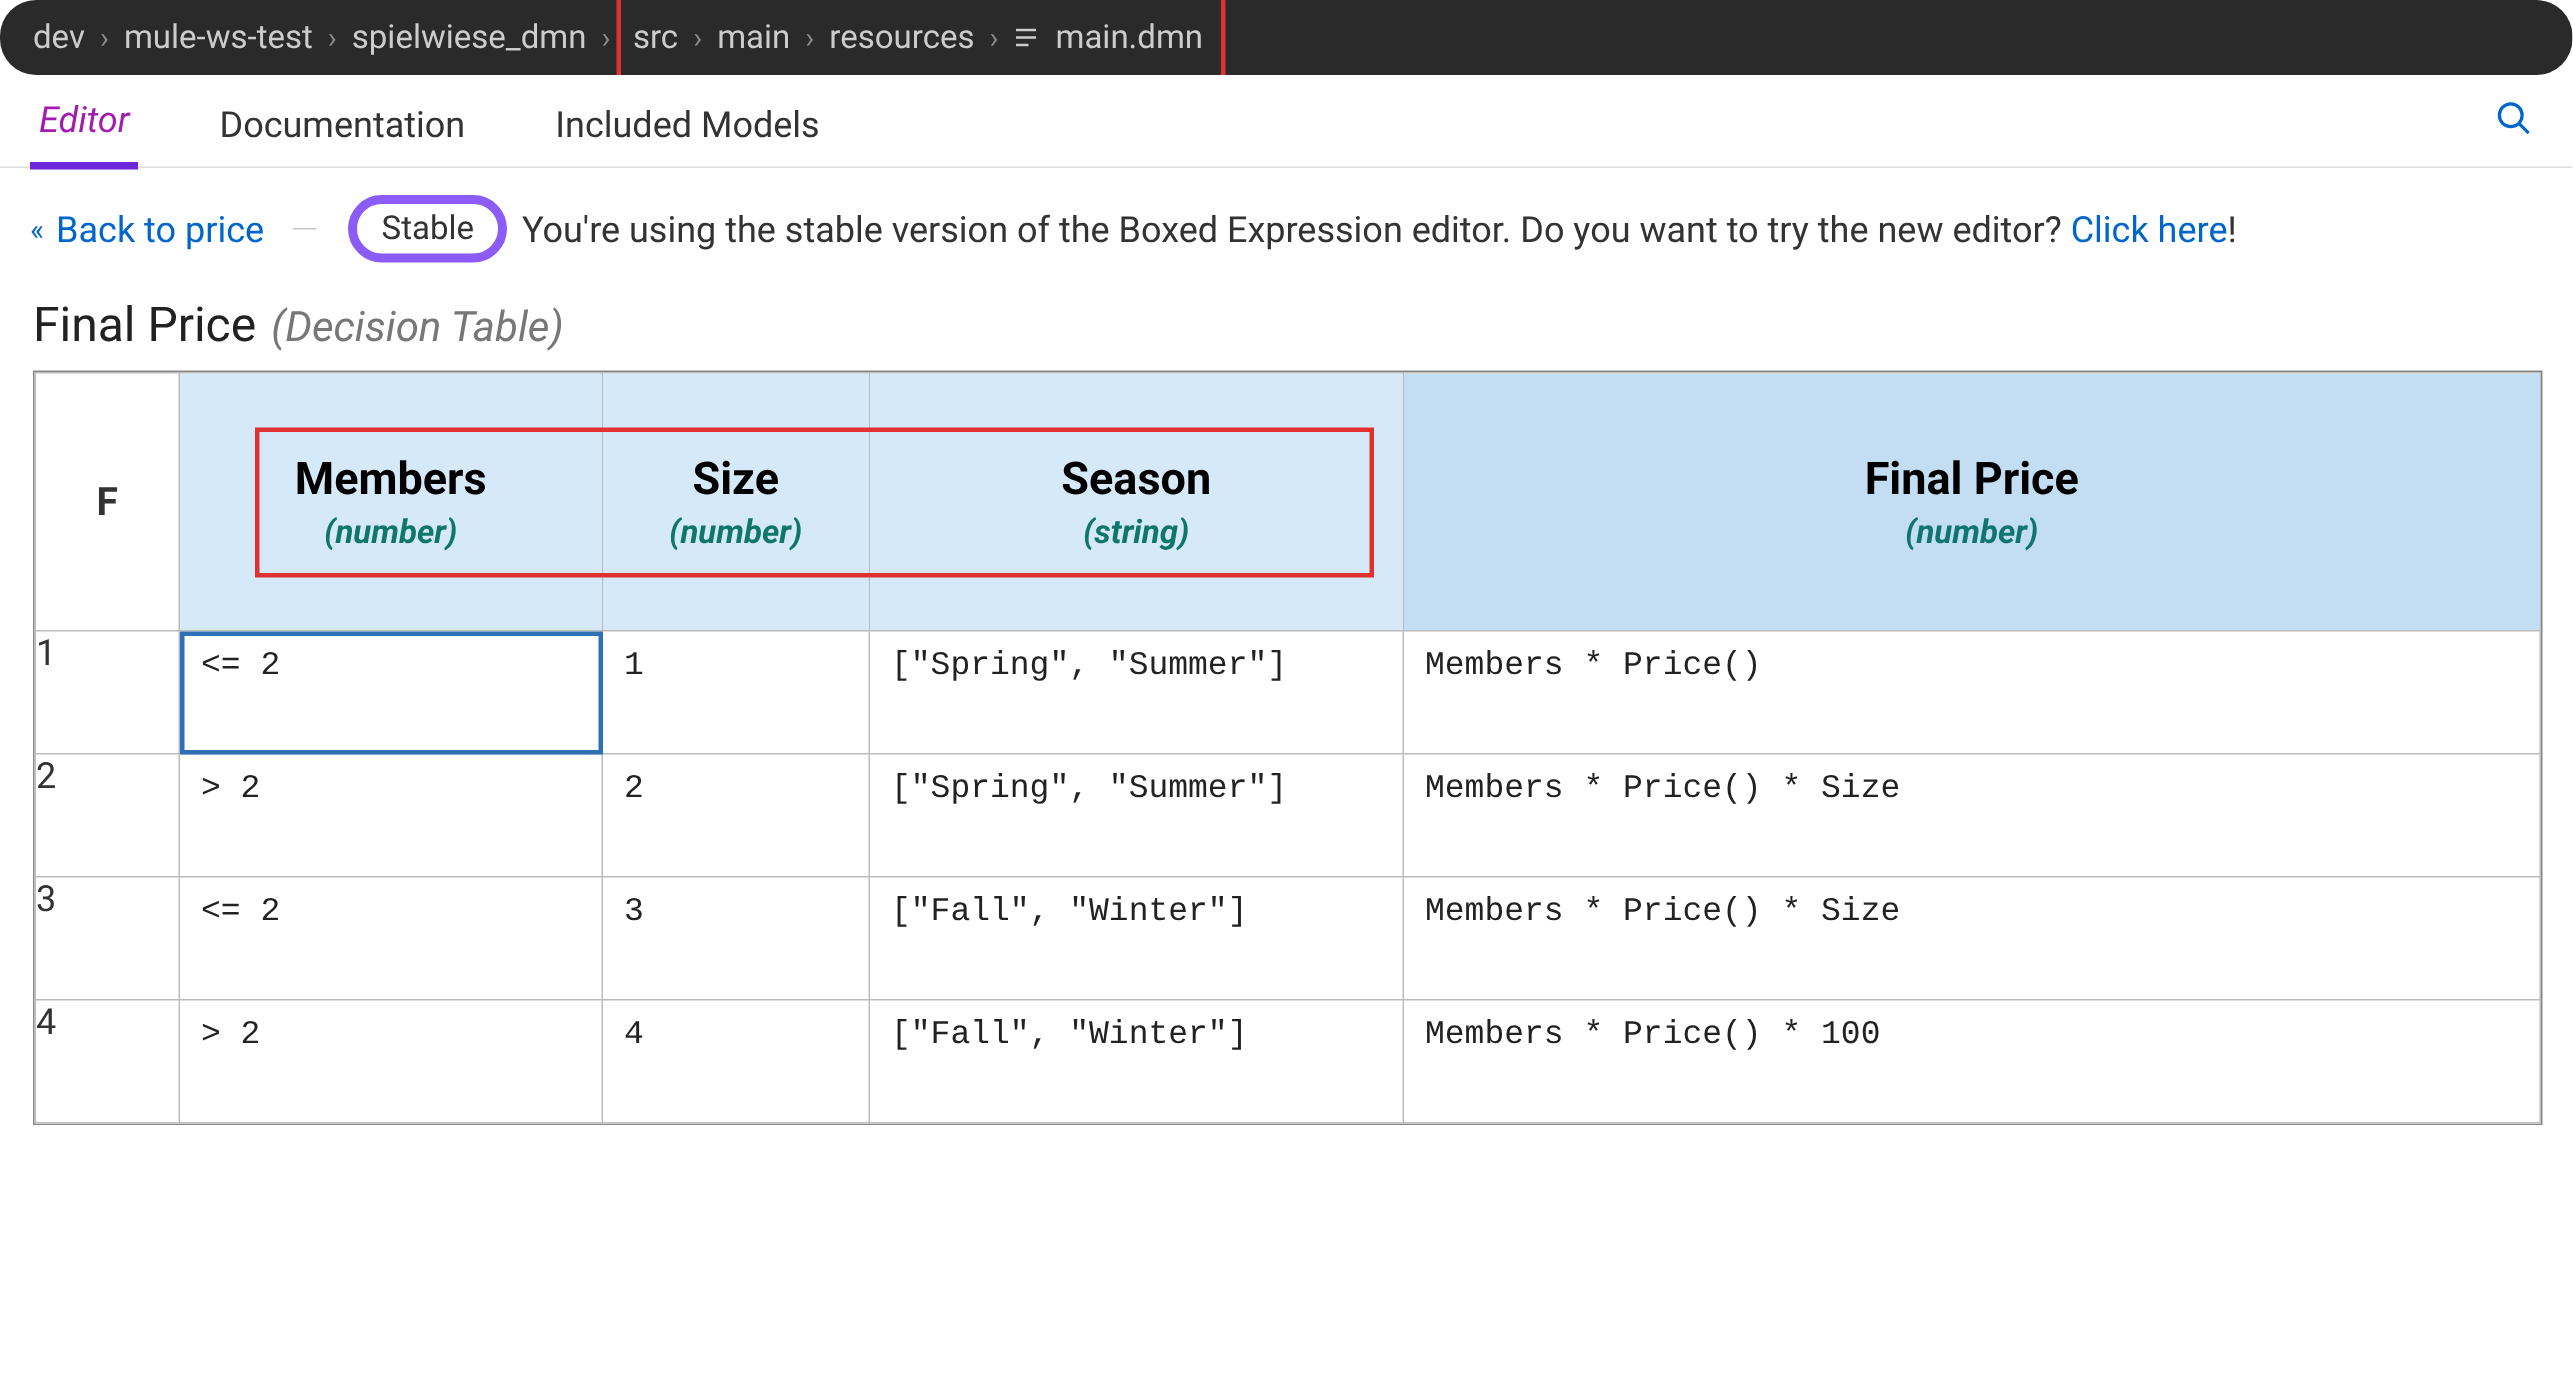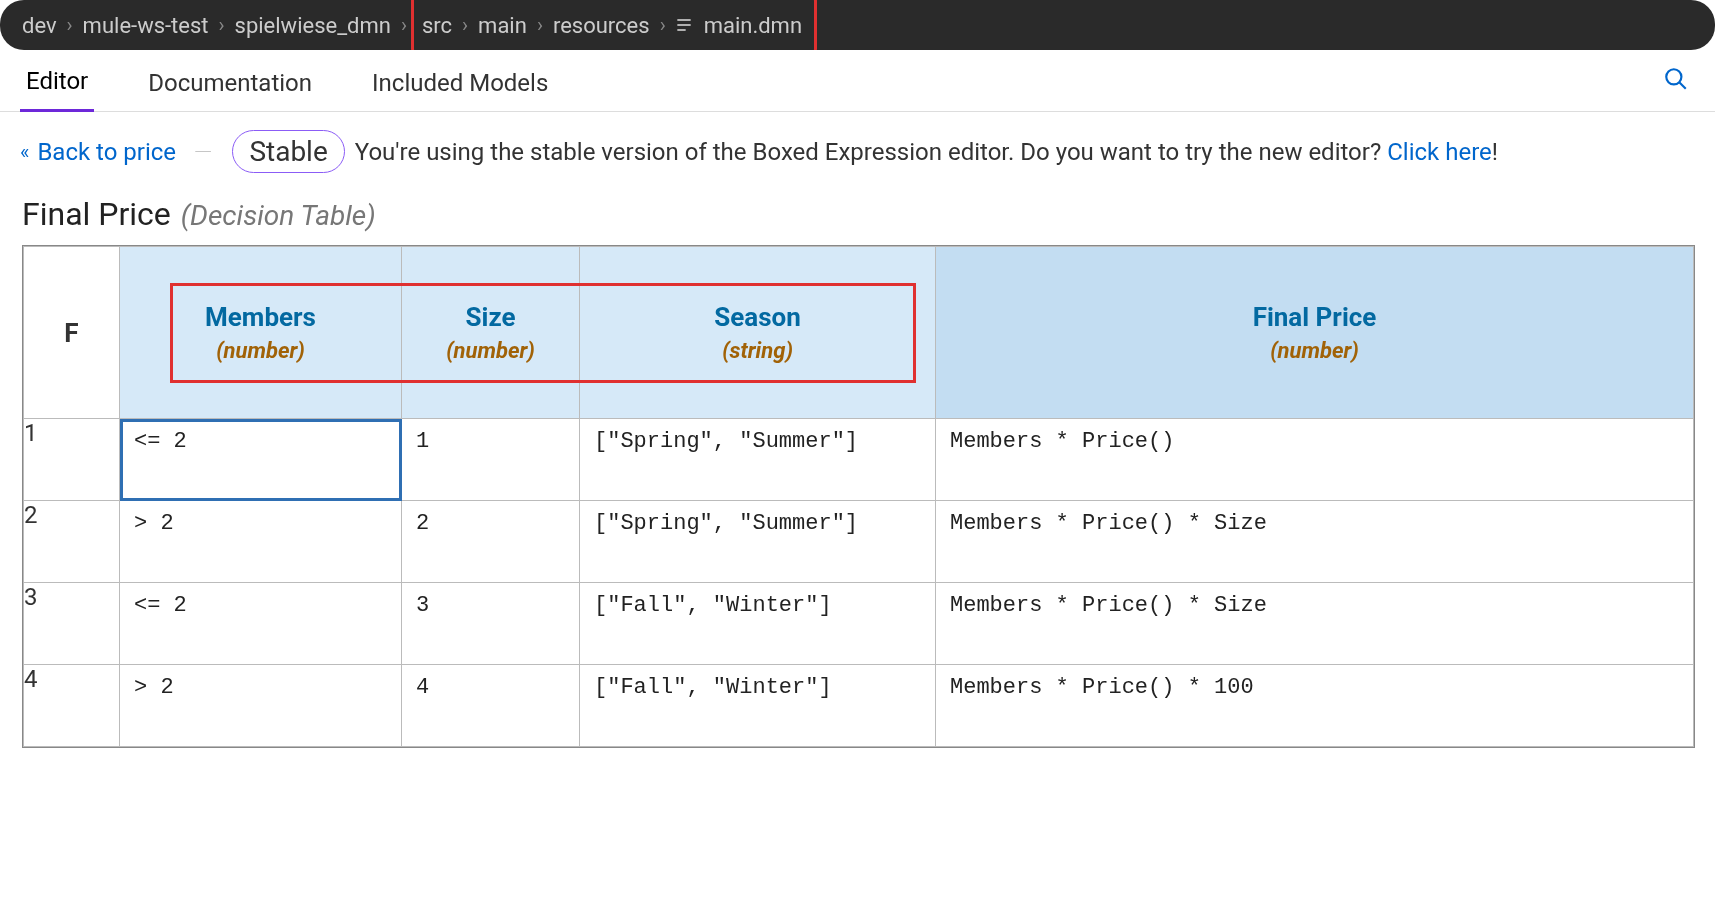--- a/index.html
+++ b/index.html
@@ -50,22 +50,23 @@
     background: #fff;
   }
   .tab {
     font-size: 24px;
     color: #333;
     padding: 18px 6px 14px;
     margin-right: 48px;
     cursor: pointer;
   }
   .tab.active {
-    color: #000000;
-    border-bottom: 3px solid #6d28d9;
+    color: #a21caf;
+    border-bottom: 5px solid #6d28d9;
+    font-style: italic;
   }
   .search-icon-wrap {
     position: absolute;
     right: 26px;
     color: #0066cc;
     cursor: pointer;
   }
 
   
   .subheader {
@@ -81,24 +82,24 @@
     font-size: 20px;
   }
   .back-link { color: #0066cc; cursor: pointer; }
   .sep-dash {
     color: #aaa;
     margin: 0 18px;
     letter-spacing: 2px;
     font-weight: 100;
   }
   .badge-stable {
-    border: 1px solid #8b5cf6;
+    border: 6px solid #8b5cf6;
     border-radius: 999px;
     padding: 4px 16px;
-    font-size: 28px;
+    font-size: 22px;
     color: #333;
     margin-right: 10px;
   }
   .subheader-msg { }
   .click-here { color: #0066cc; cursor: pointer; }
 
   
   .page-title-row {
     display: flex;
     align-items: baseline;
@@ -140,22 +141,22 @@
   .dtable .head-cell {
     background: #d6e9f8;
     text-align: center;
     vertical-align: middle;
     height: 172px;
     position: relative;
   }
   .dtable .head-output {
     background: #c3ddf2;
   }
-  .head-name { font-size: 26px; color: #0369a1; margin-bottom: 6px; }
-  .head-type { font-style: italic; color: #a16207; font-size: 22px; }
+  .head-name { font-size: 30px; color: #000000; margin-bottom: 6px; }
+  .head-type { font-style: italic; color: #0f766e; font-size: 22px; }
 
   .w-members { width: 282px; }
   .w-size     { width: 178px; }
   .w-season   { width: 356px; }
   .w-output   {  }
 
   
   .input-headers-highlight {
     position: absolute;
     border: 3px solid #e03030;

